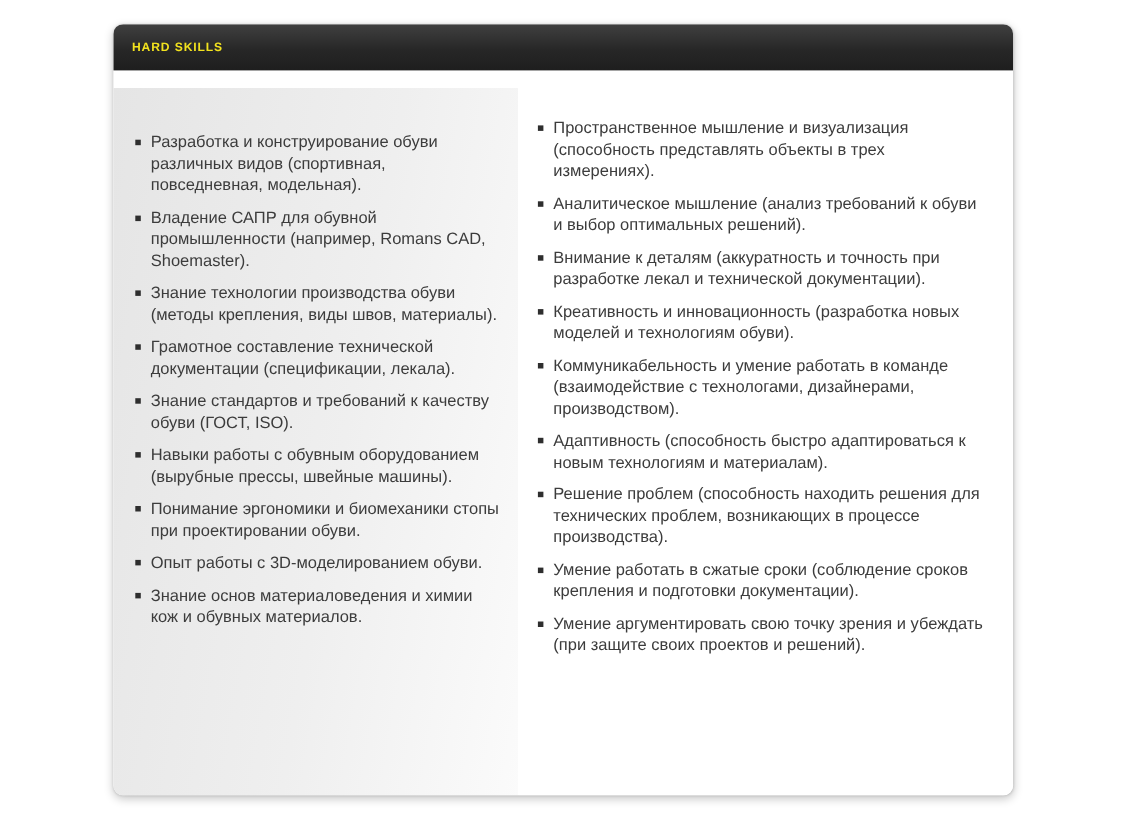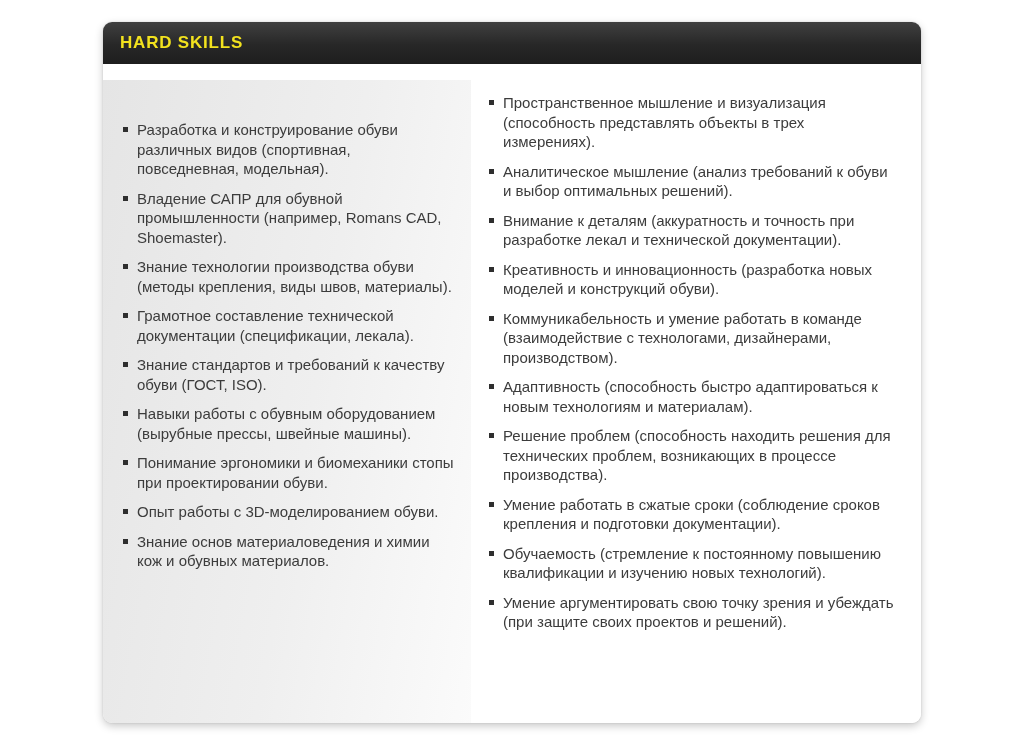--- a/index.html
+++ b/index.html
@@ -20,21 +20,21 @@
   }
   .card-header {
     height: 42px;
     display: flex;
     background: linear-gradient(180deg, #404040 0%, #272727 55%, #1e1e1e 100%);
   }
   .header-cell {
     display: flex;
     align-items: center;
     color: #f2e21e;
-    font-size: 17px;
+    font-size: 11px;
     font-weight: bold;
     letter-spacing: 0.8px;
     text-transform: uppercase;
   }
   .header-cell.hard { width: 368px; padding-left: 17px; }
   .header-cell.soft { flex: 1; padding-left: 16px; }
   .card-body {
     display: flex;
     height: 659px;
   }
@@ -44,20 +44,21 @@
   .col.left {
     width: 368px;
     background: linear-gradient(100deg, #e5e5e5 0%, #efefef 55%, #fbfbfb 100%);
     padding: 40px 17px 0 19px;
     margin-top: 16px;
   }
   .col.right {
     flex: 1;
     background: #ffffff;
     padding: 29px 26px 0 17px;
+    margin-top: 14px;
   }
   ul.skill-list {
     list-style: none;
   }
   ul.skill-list li {
     position: relative;
     padding-left: 15px;
     margin-bottom: 10px;
     font-size: 15px;
     line-height: 19.5px;
@@ -93,24 +94,23 @@
         <li><span class="bullet"></span><span>Опыт работы с 3D-моделированием обуви.</span></li>
         <li><span class="bullet"></span><span>Знание основ материаловедения и химии кож и обувных материалов.</span></li>
       </ul>
     </div>
 
     <div class="col right">
       <ul class="skill-list">
         <li><span class="bullet"></span><span>Пространственное мышление и визуализация (способность представлять объекты в трех измерениях).</span></li>
         <li><span class="bullet"></span><span>Аналитическое мышление (анализ требований к обуви и выбор оптимальных решений).</span></li>
         <li><span class="bullet"></span><span>Внимание к деталям (аккуратность и точность при разработке лекал и технической документации).</span></li>
-        <li><span class="bullet"></span><span>Креативность и инновационность (разработка новых моделей и конструкций обуви).</span></li>
+        <li><span class="bullet"></span><span>Креативность и инновационность (разработка новых моделей и технологиям обуви).</span></li>
         <li><span class="bullet"></span><span>Коммуникабельность и умение работать в команде (взаимодействие с технологами, дизайнерами, производством).</span></li>
         <li><span class="bullet"></span><span>Адаптивность (способность быстро адаптироваться к новым технологиям и материалам).</span></li>
         <li><span class="bullet"></span><span>Решение проблем (способность находить решения для технических проблем, возникающих в процессе производства).</span></li>
         <li><span class="bullet"></span><span>Умение работать в сжатые сроки (соблюдение сроков крепления и подготовки документации).</span></li>
-        <li><span class="bullet"></span><span>Обучаемость (стремление к постоянному повышению квалификации и изучению новых технологий).</span></li>
         <li><span class="bullet"></span><span>Умение аргументировать свою точку зрения и убеждать (при защите своих проектов и решений).</span></li>
       </ul>
     </div>
 
   </div>
 </div>
 
 </body></html>

